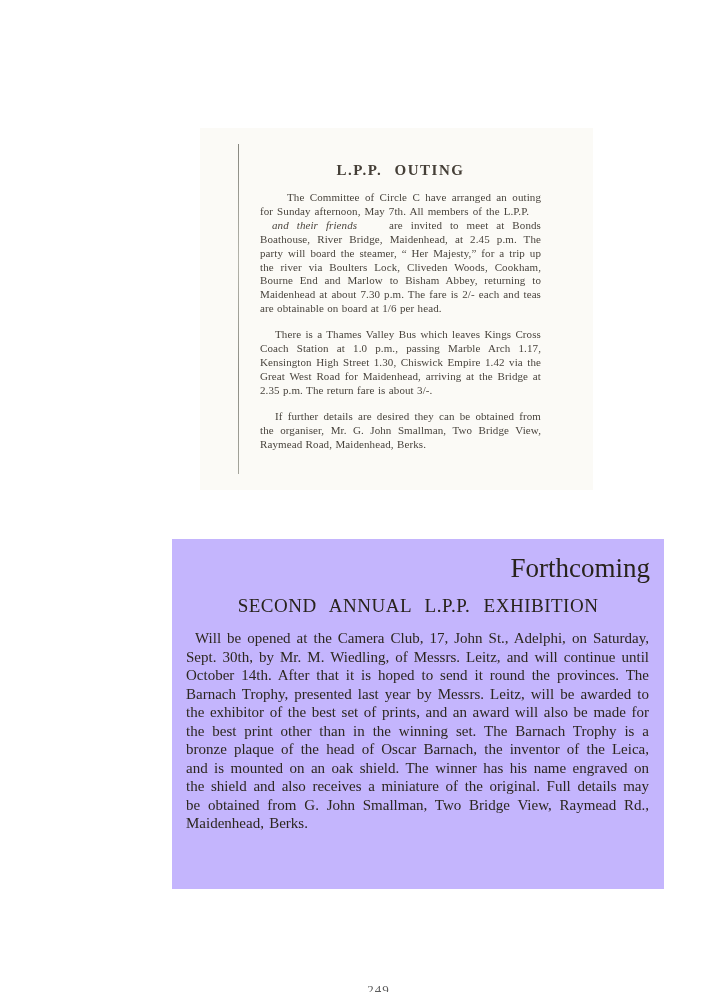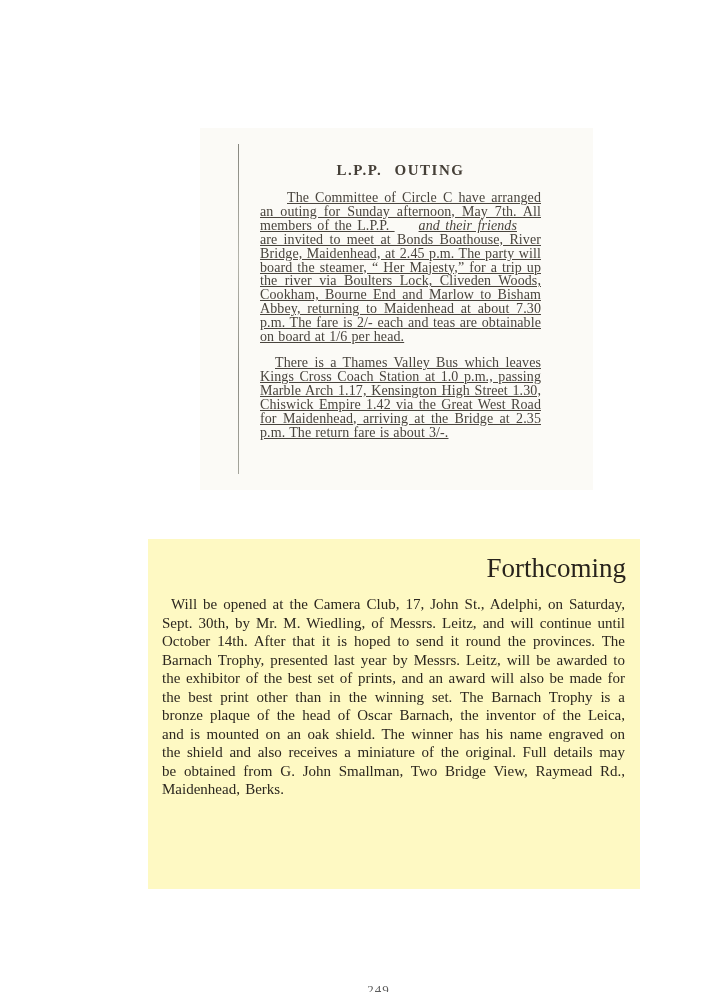--- a/index.html
+++ b/index.html
@@ -33,36 +33,35 @@
   .outing-title {
     text-align: center;
     font-weight: bold;
     font-size: 15px;
     letter-spacing: 1.5px;
     word-spacing: 7px;
     margin-bottom: 2px;
     color: #453f37;
   }
   .outing-content p {
-    font-size: 14px;
+    font-size: 11px;
     line-height: 13.9px;
     text-align: justify;
     text-indent: 15px;
     word-spacing: 0.5px;
     letter-spacing: 0.1px;
-    text-decoration: underline;
   }
   .outing-content p .ital { font-style: italic; }
 
   
   .clip-exhibition {
     position: absolute;
-    left: 100px; top: 491px;
+    left: 124px; top: 491px;
     width: 492px; height: 350px;
-    background: #fef9c3;
+    background: #c4b5fd;
     color: #2c271f;
   }
   .forthcoming {
     text-align: right;
     font-size: 27px;
     line-height: 30px;
     padding: 2px 2px 0 0;
     color: #28231c;
   }
   .exhibition-title {
@@ -98,23 +97,25 @@
 <body>
 
 <div class="page">
 
   <div class="clip-outing">
     <div class="column-rule"></div>
     <div class="outing-content">
       <div class="outing-title">L.P.P. OUTING</div>
       <p><span>The Committee of Circle C have arranged an outing for Sunday afternoon, May 7th. All members of the L.P.P. </span><span class="ital">and their friends</span><span> are invited to meet at Bonds Boathouse, River Bridge, Maidenhead, at 2.45 p.m. The party will board the steamer, “ Her Majesty,” for a trip up the river via Boulters Lock, Cliveden Woods, Cookham, Bourne End and Marlow to Bisham Abbey, returning to Maidenhead at about 7.30 p.m. The fare is 2/- each and teas are obtainable on board at 1/6 per head.</span></p>
       <p>There is a Thames Valley Bus which leaves Kings Cross Coach Station at 1.0 p.m., passing Marble Arch 1.17, Kensington High Street 1.30, Chiswick Empire 1.42 via the Great West Road for Maidenhead, arriving at the Bridge at 2.35 p.m. The return fare is about 3/-.</p>
+      <p>If further details are desired they can be obtained from the organiser, Mr. G. John Smallman, Two Bridge View, Raymead Road, Maidenhead, Berks.</p>
     </div>
   </div>
 
   <div class="clip-exhibition">
     <div class="forthcoming">Forthcoming</div>
+    <div class="exhibition-title">SECOND ANNUAL L.P.P. EXHIBITION</div>
     <p class="exhibition-body">Will be opened at the Camera Club, 17, John St., Adelphi, on Saturday, Sept. 30th, by Mr. M. Wiedling, of Messrs. Leitz, and will continue until October 14th. After that it is hoped to send it round the provinces. The Barnach Trophy, presented last year by Messrs. Leitz, will be awarded to the exhibitor of the best set of prints, and an award will also be made for the best print other than in the winning set. The Barnach Trophy is a bronze plaque of the head of Oscar Barnach, the inventor of the Leica, and is mounted on an oak shield. The winner has his name engraved on the shield and also receives a miniature of the original. Full details may be obtained from G. John Smallman, Two Bridge View, Raymead Rd., Maidenhead, Berks.</p>
   </div>
 
   <div class="page-number">249</div>
 
 </div>
 
 </body></html>

